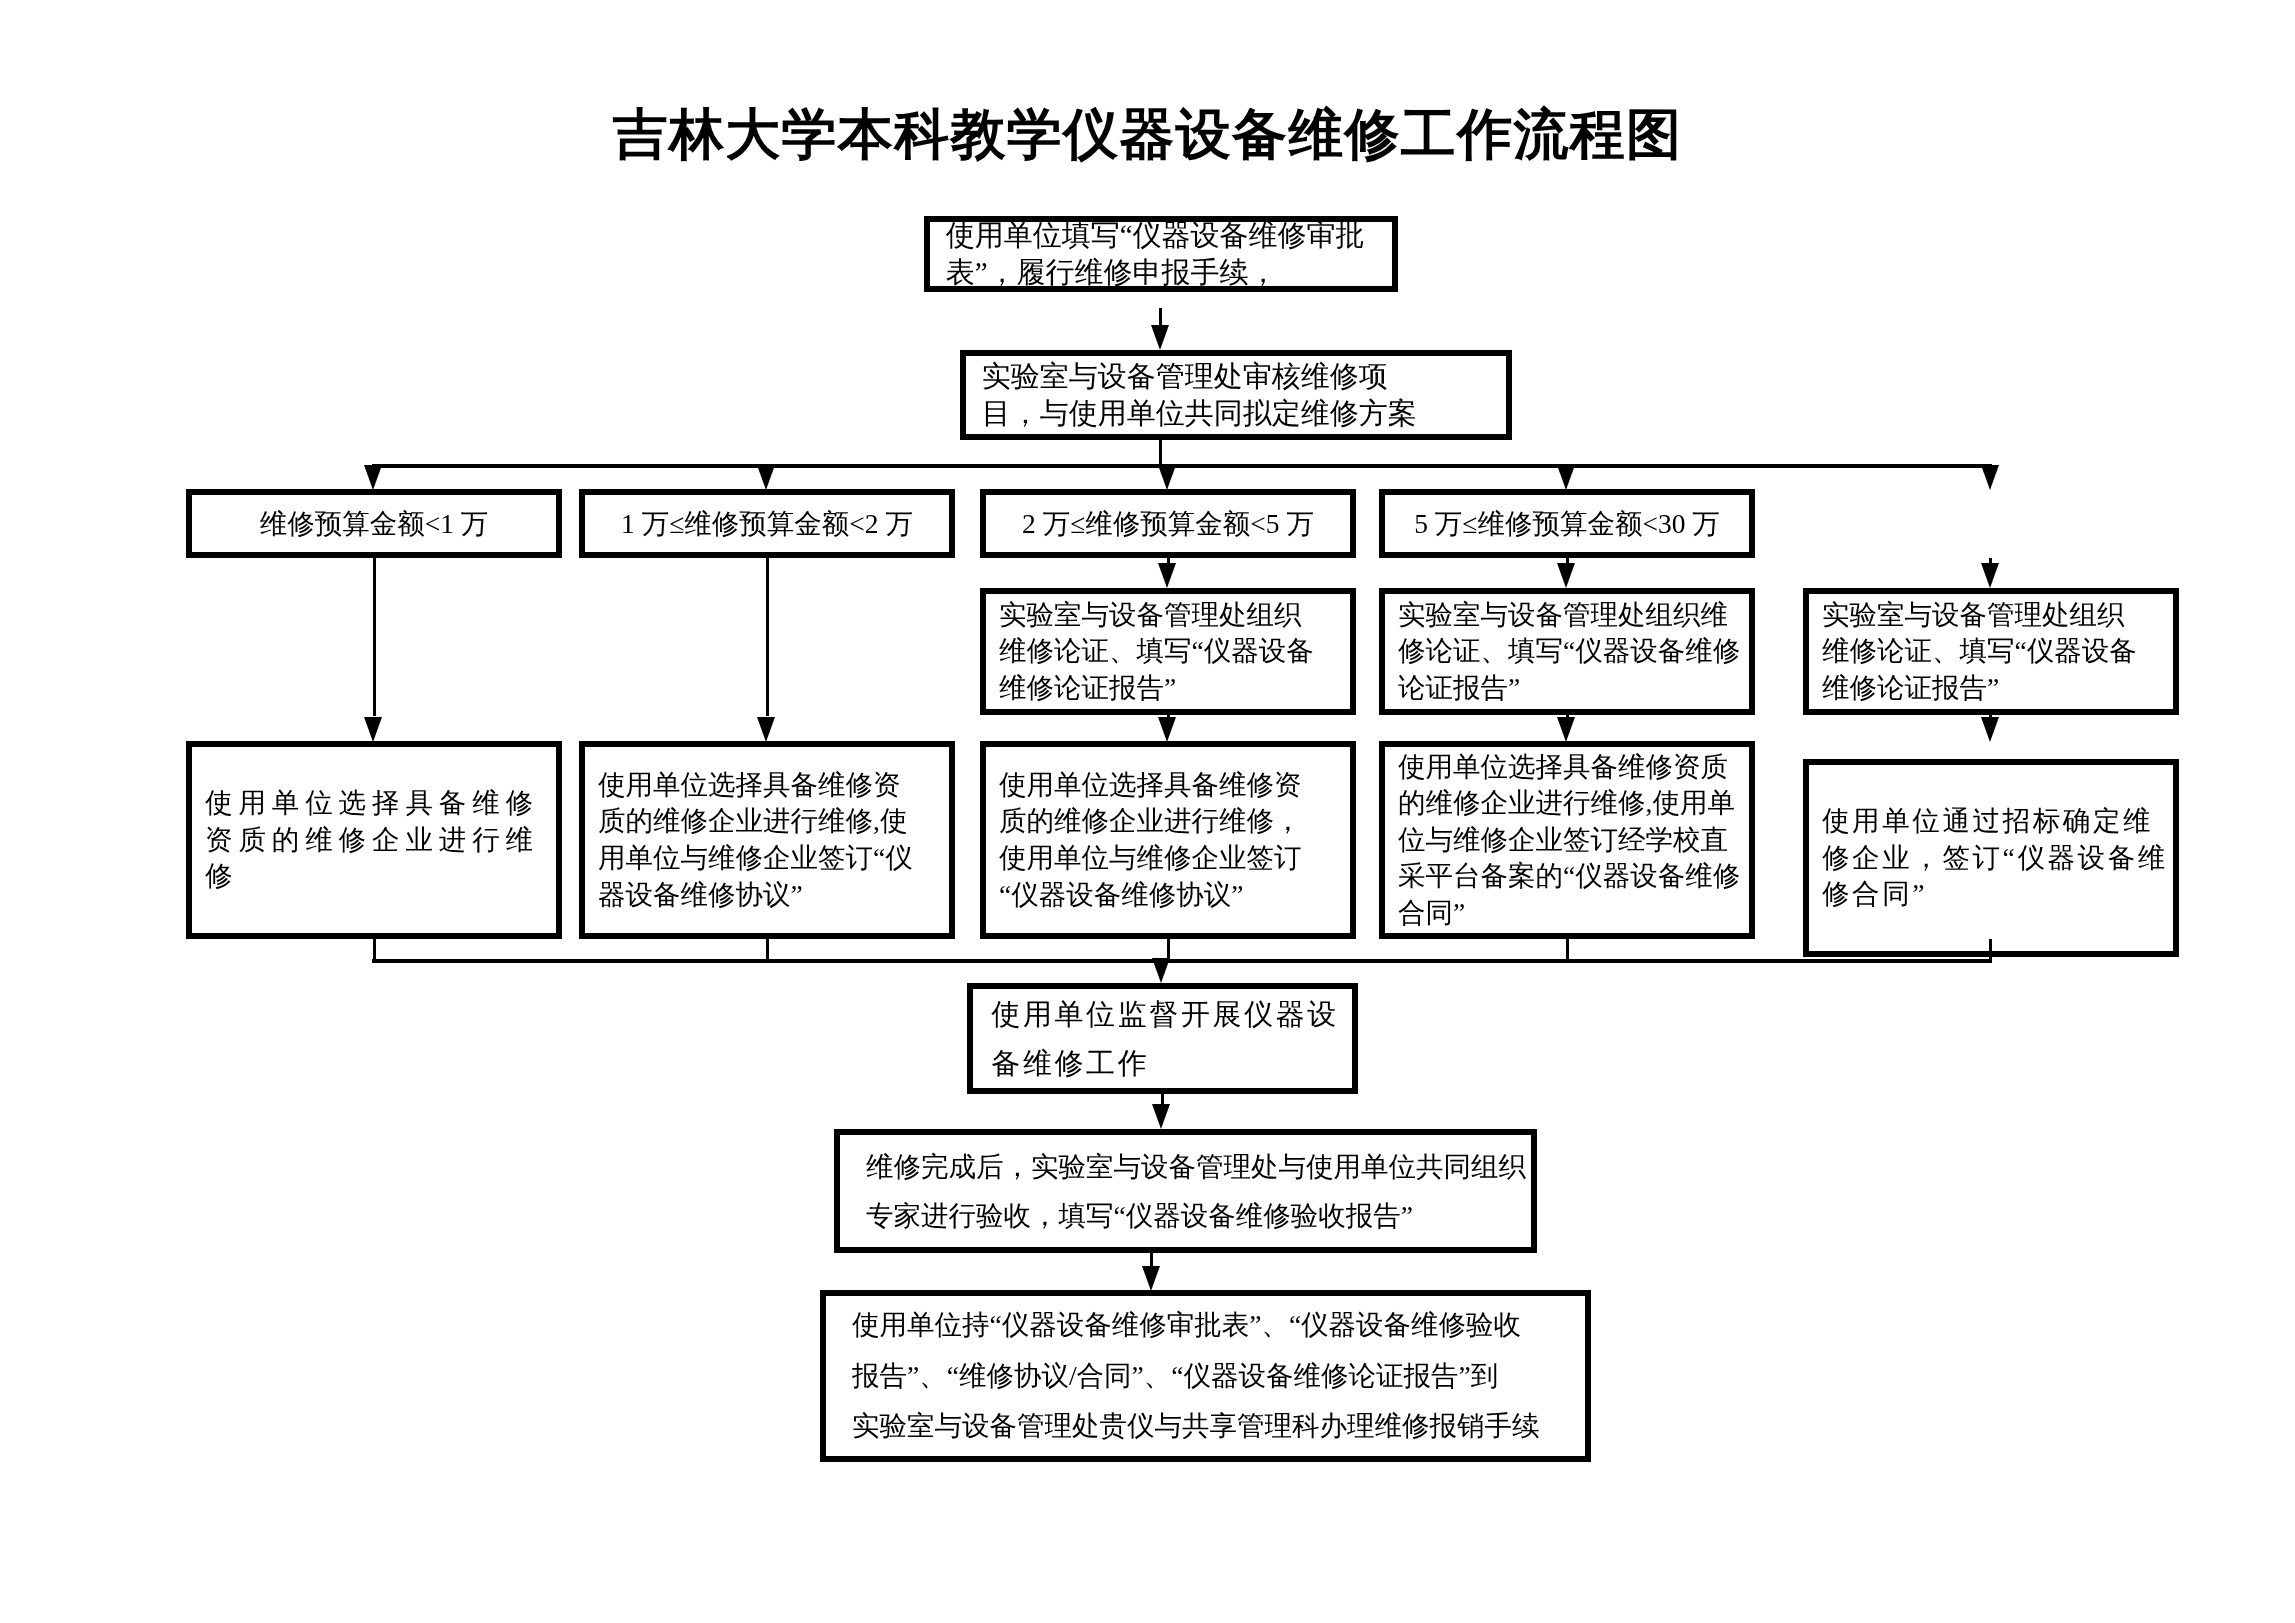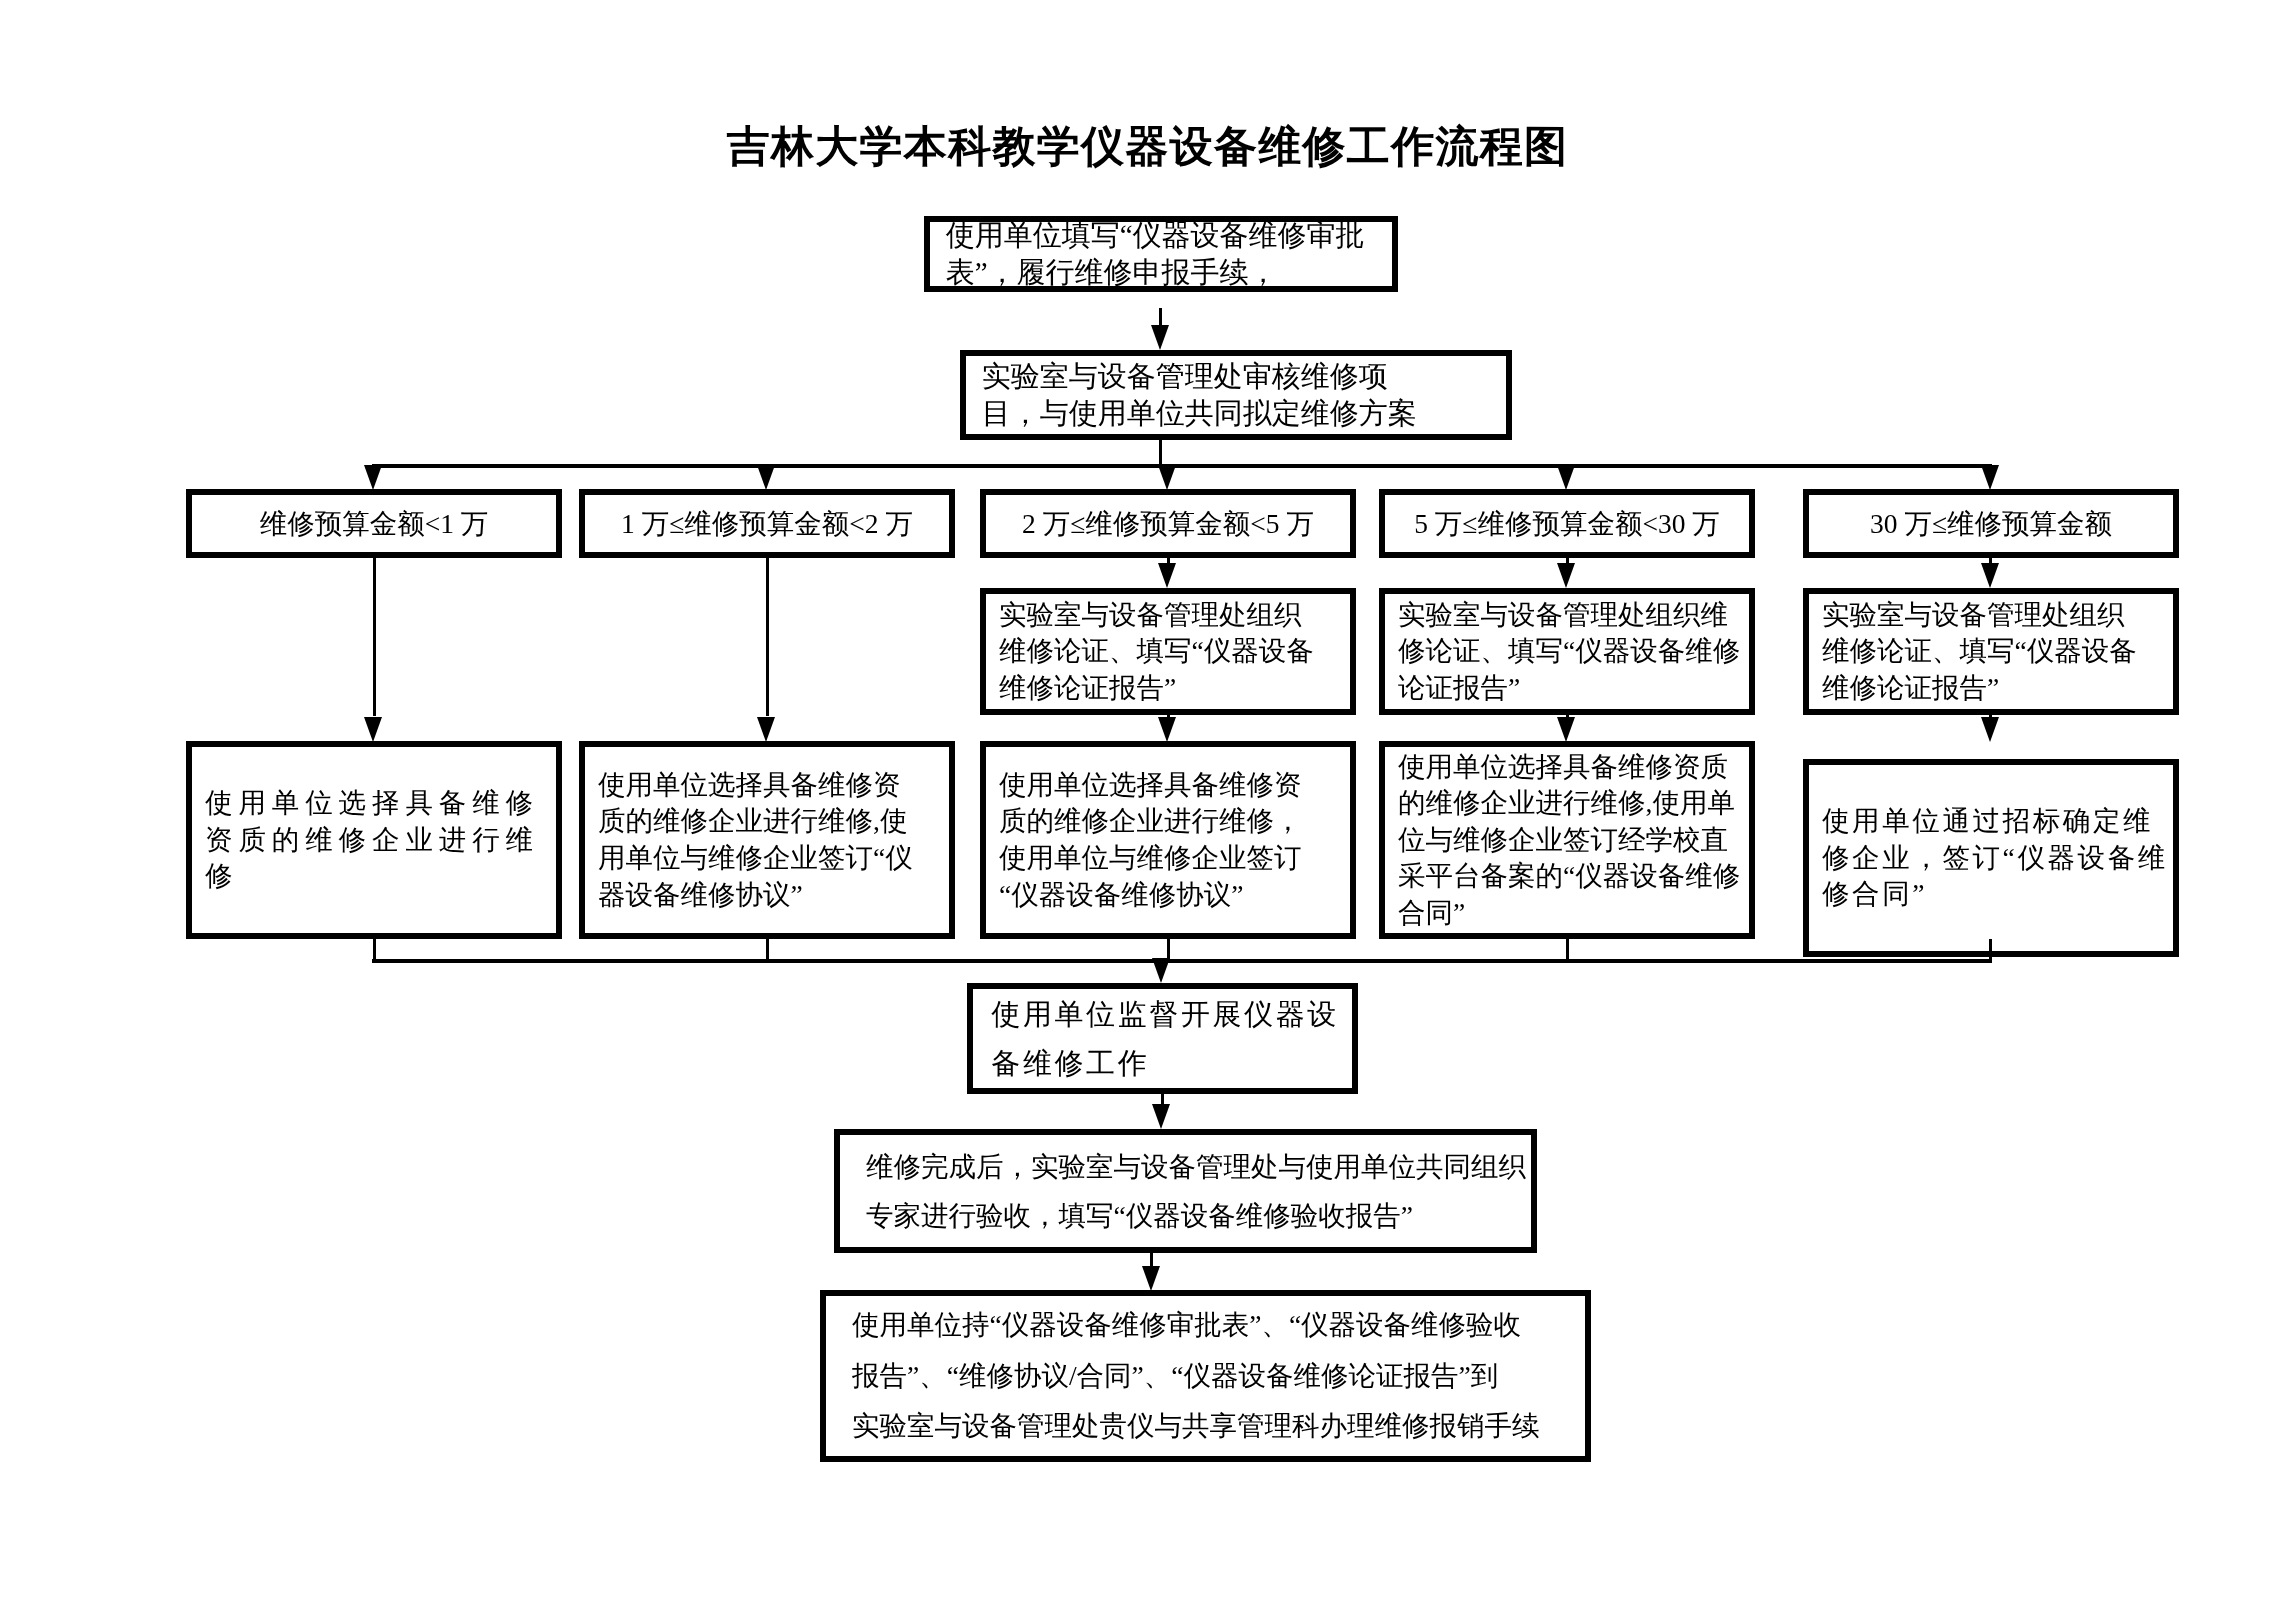--- a/index.html
+++ b/index.html
@@ -6,23 +6,23 @@
   #canvas {
     position: relative;
     width: 2295px;
     height: 1623px;
     background: #ffffff;
     font-family: "Liberation Serif", "DejaVu Serif", serif;
     color: #000000;
   }
   .title {
     position: absolute;
-    left: 0; top: 118px; width: 2295px;
+    left: 0; top: 98px; width: 2295px;
     text-align: center;
-    font-size: 43px;
+    font-size: 55px;
     font-weight: bold;
     letter-spacing: 1.3px;
     white-space: pre;
   }
   .node {
     position: absolute;
     box-sizing: border-box;
     border: 6.5px solid #000000;
     background: #ffffff;
     display: flex;
@@ -72,21 +72,20 @@
   <div class="arrowhead" style="left:364px;  top:465px;"></div>
   <div class="arrowhead" style="left:757px; top:465px;"></div>
   <div class="arrowhead" style="left:1158px; top:465px;"></div>
   <div class="arrowhead" style="left:1557px; top:465px;"></div>
   <div class="arrowhead" style="left:1981px; top:465px;"></div>
 
   <div class="node cond" style="left:186px;  top:489px; width:376px; height:69px;">维修预算金额&lt;1 万</div>
   <div class="node cond" style="left:579px;  top:489px; width:376px; height:69px;">1 万≤维修预算金额&lt;2 万</div>
   <div class="node cond" style="left:980px; top:489px; width:376px; height:69px;">2 万≤维修预算金额&lt;5 万</div>
   <div class="node cond" style="left:1379px; top:489px; width:376px; height:69px;">5 万≤维修预算金额&lt;30 万</div>
-  <div class="node cond" style="left:1803px; top:489px; width:376px; height:69px;">30 万≤维修预算金额</div>
 
   <div class="vline" style="left:373px;  top:558px; height:158px;"></div>
   <div class="arrowhead" style="left:364px;  top:717px;"></div>
   <div class="vline" style="left:766px; top:558px; height:158px;"></div>
   <div class="arrowhead" style="left:757px; top:717px;"></div>
 
   <div class="vline" style="left:1167px; top:558px; height:5.9px;"></div>
   <div class="arrowhead" style="left:1158px; top:563px;"></div>
   <div class="vline" style="left:1566px; top:558px; height:5.9px;"></div>
   <div class="arrowhead" style="left:1557px; top:563px;"></div>

